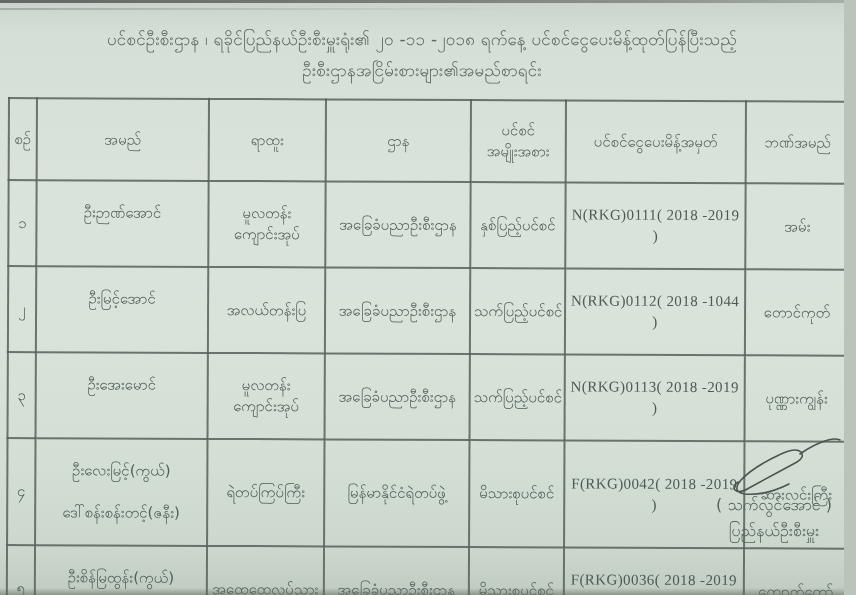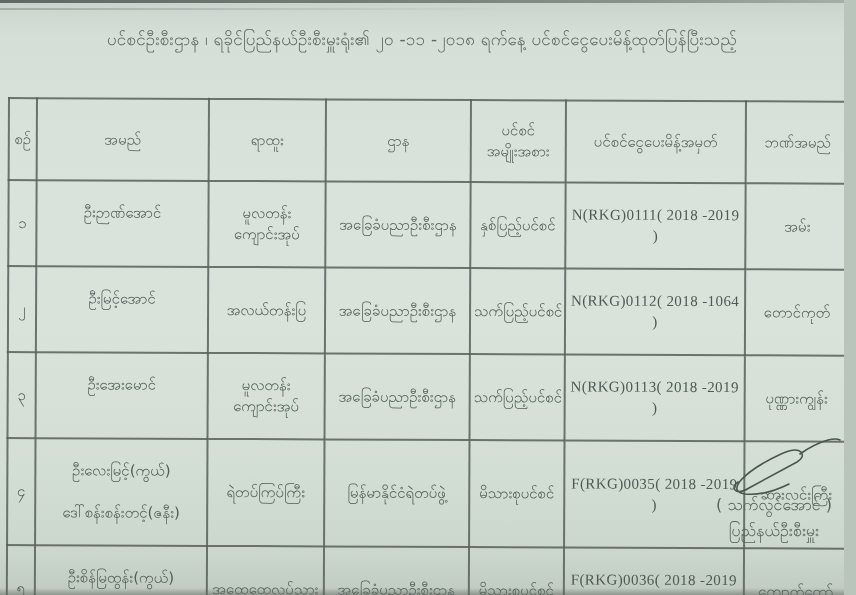--- a/index.html
+++ b/index.html
@@ -62,20 +62,21 @@
 </style>
 </head>
 <body>
 
 <div class="page">
   <div class="photo-top-edge"></div>
   <div class="photo-streak"></div>
 
   <div class="title-block">
     <div>ပင်စင်ဦးစီးဌာန ၊ ရခိုင်ပြည်နယ်ဦးစီးမှူးရုံး၏  ၂၀ -၁၁ -၂၀၁၈  ရက်နေ့  ပင်စင်ငွေပေးမိန့်ထုတ်ပြန်ပြီးသည့်</div>
+    <div>ဦးစီးဌာနအငြိမ်းစားများ၏အမည်စာရင်း</div>
   </div>
 
   <div class="table-wrap">
     <table class="doc">
       <colgroup>
         <col style="width:28px">
           <col style="width:172px">
           <col style="width:117px">
         <col style="width:145px">
           <col style="width:95px">
@@ -110,21 +111,21 @@
         </tr>
         <tr class="r2">
           <td>၂</td>
           <td class="c-name">
             <div>ဦးမြင့်အောင်</div>
             <div></div>
           </td>
           <td>အလယ်တန်းပြ</td>
           <td>အခြေခံပညာဦးစီးဌာန</td>
           <td>သက်ပြည့်ပင်စင်</td>
-          <td class="c-order">N(RKG)0112( 2018 -1064 )</td>
+          <td class="c-order">N(RKG)0112( 2018 -1044 )</td>
           <td>တောင်ကုတ်</td>
         </tr>
         <tr class="r3">
           <td>၃</td>
           <td class="c-name">
             <div>ဦးအေးမောင်</div>
             <div></div>
           </td>
           <td>မူလတန်း
 ကျောင်းအုပ်</td>
@@ -135,21 +136,21 @@
         </tr>
         <tr class="r4">
           <td>၄</td>
           <td class="c-name">
             <div>ဦးလေးမြင့်(ကွယ်)</div>
             <div>ဒေါ်စန်းစန်းတင့်(ဇနီး)</div>
           </td>
           <td>ရဲတပ်ကြပ်ကြီး</td>
           <td>မြန်မာနိုင်ငံရဲတပ်ဖွဲ့</td>
           <td>မိသားစုပင်စင်</td>
-          <td class="c-order">F(RKG)0035( 2018 -2019 )</td>
+          <td class="c-order">F(RKG)0042( 2018 -2019 )</td>
           <td>ဆားလင်းကြီး</td>
         </tr>
         <tr class="r5">
           <td>၅</td>
           <td class="c-name">
             <div>ဦးစိန်မြထွန်း(ကွယ်)</div>
             
           </td>
           <td>အထွေထွေလုပ်သား</td>
           <td>အခြေခံပညာဦးစီးဌာန</td>

